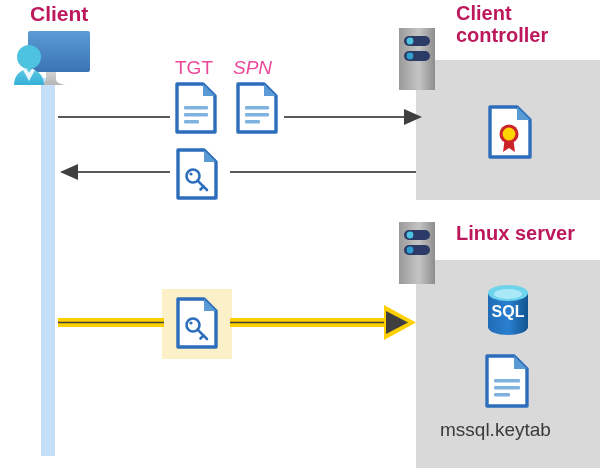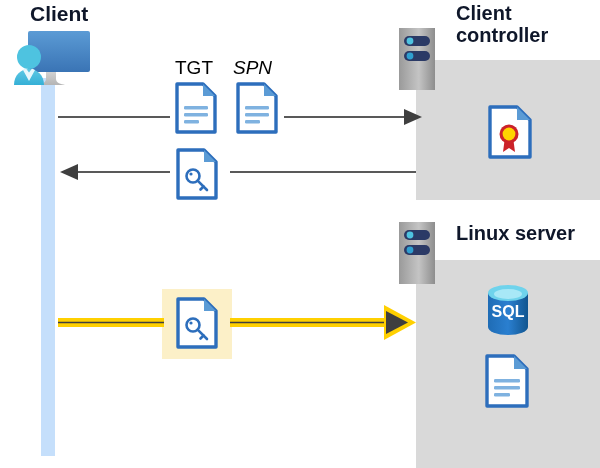--- a/index.html
+++ b/index.html
@@ -4,38 +4,38 @@
 <style>
   html,body{margin:0;padding:0;background:#ffffff;}
   body{width:600px;height:468px;position:relative;overflow:hidden;
        font-family:"Liberation Sans","DejaVu Sans",sans-serif;}
   .stage{position:absolute;left:0;top:0;width:600px;height:468px;}
 
   
   .abs{position:absolute;}
 
   
-  .title-bold{font-weight:bold;color:#0f172a;line-height:1.12;}
+  .title-bold{font-weight:bold;color:#be185d;line-height:1.12;}
   #client-title{left:30px;top:2px;font-size:21px;}
   #dc-title{left:456px;top:2px;font-size:20px;width:140px;}
   #linux-title{left:456px;top:222px;font-size:20px;width:150px;}
 
   
   .panel{background:#d9d9d9;}
   #dc-panel{left:416px;top:60px;width:184px;height:140px;}
   #linux-panel{left:416px;top:260px;width:184px;height:208px;}
 
   
   #lifeline{left:41px;top:78px;width:14px;height:378px;background:#c5dffb;}
 
   
   #highlight-box{left:162px;top:289px;width:70px;height:70px;background:#fcf0c8;}
 
   
-  .doclabel{font-size:19px;color:#000000;}
+  .doclabel{font-size:19px;color:#ec4899;}
   #tgt-label{left:175px;top:57px;}
   #spn-label{left:233px;top:57px;font-style:italic;}
 
   #keytab-label{left:440px;top:419px;font-size:19px;color:#3a3a3a;}
 
   
   svg.layer{position:absolute;left:0;top:0;width:600px;height:468px;overflow:visible;}
   svg.icon{position:absolute;overflow:visible;}
 </style>
 </head>
@@ -198,14 +198,15 @@
   <div class="abs title-bold" id="client-title">Client</div>
 
   <div class="abs title-bold" id="dc-title">Client controller</div>
 
   <div class="abs title-bold" id="linux-title">Linux server</div>
 
   <div class="abs doclabel" id="tgt-label">TGT</div>
 
   <div class="abs doclabel" id="spn-label">SPN</div>
 
+  <div class="abs" id="keytab-label">mssql.keytab</div>
 
 </div>
 
 </body></html>

